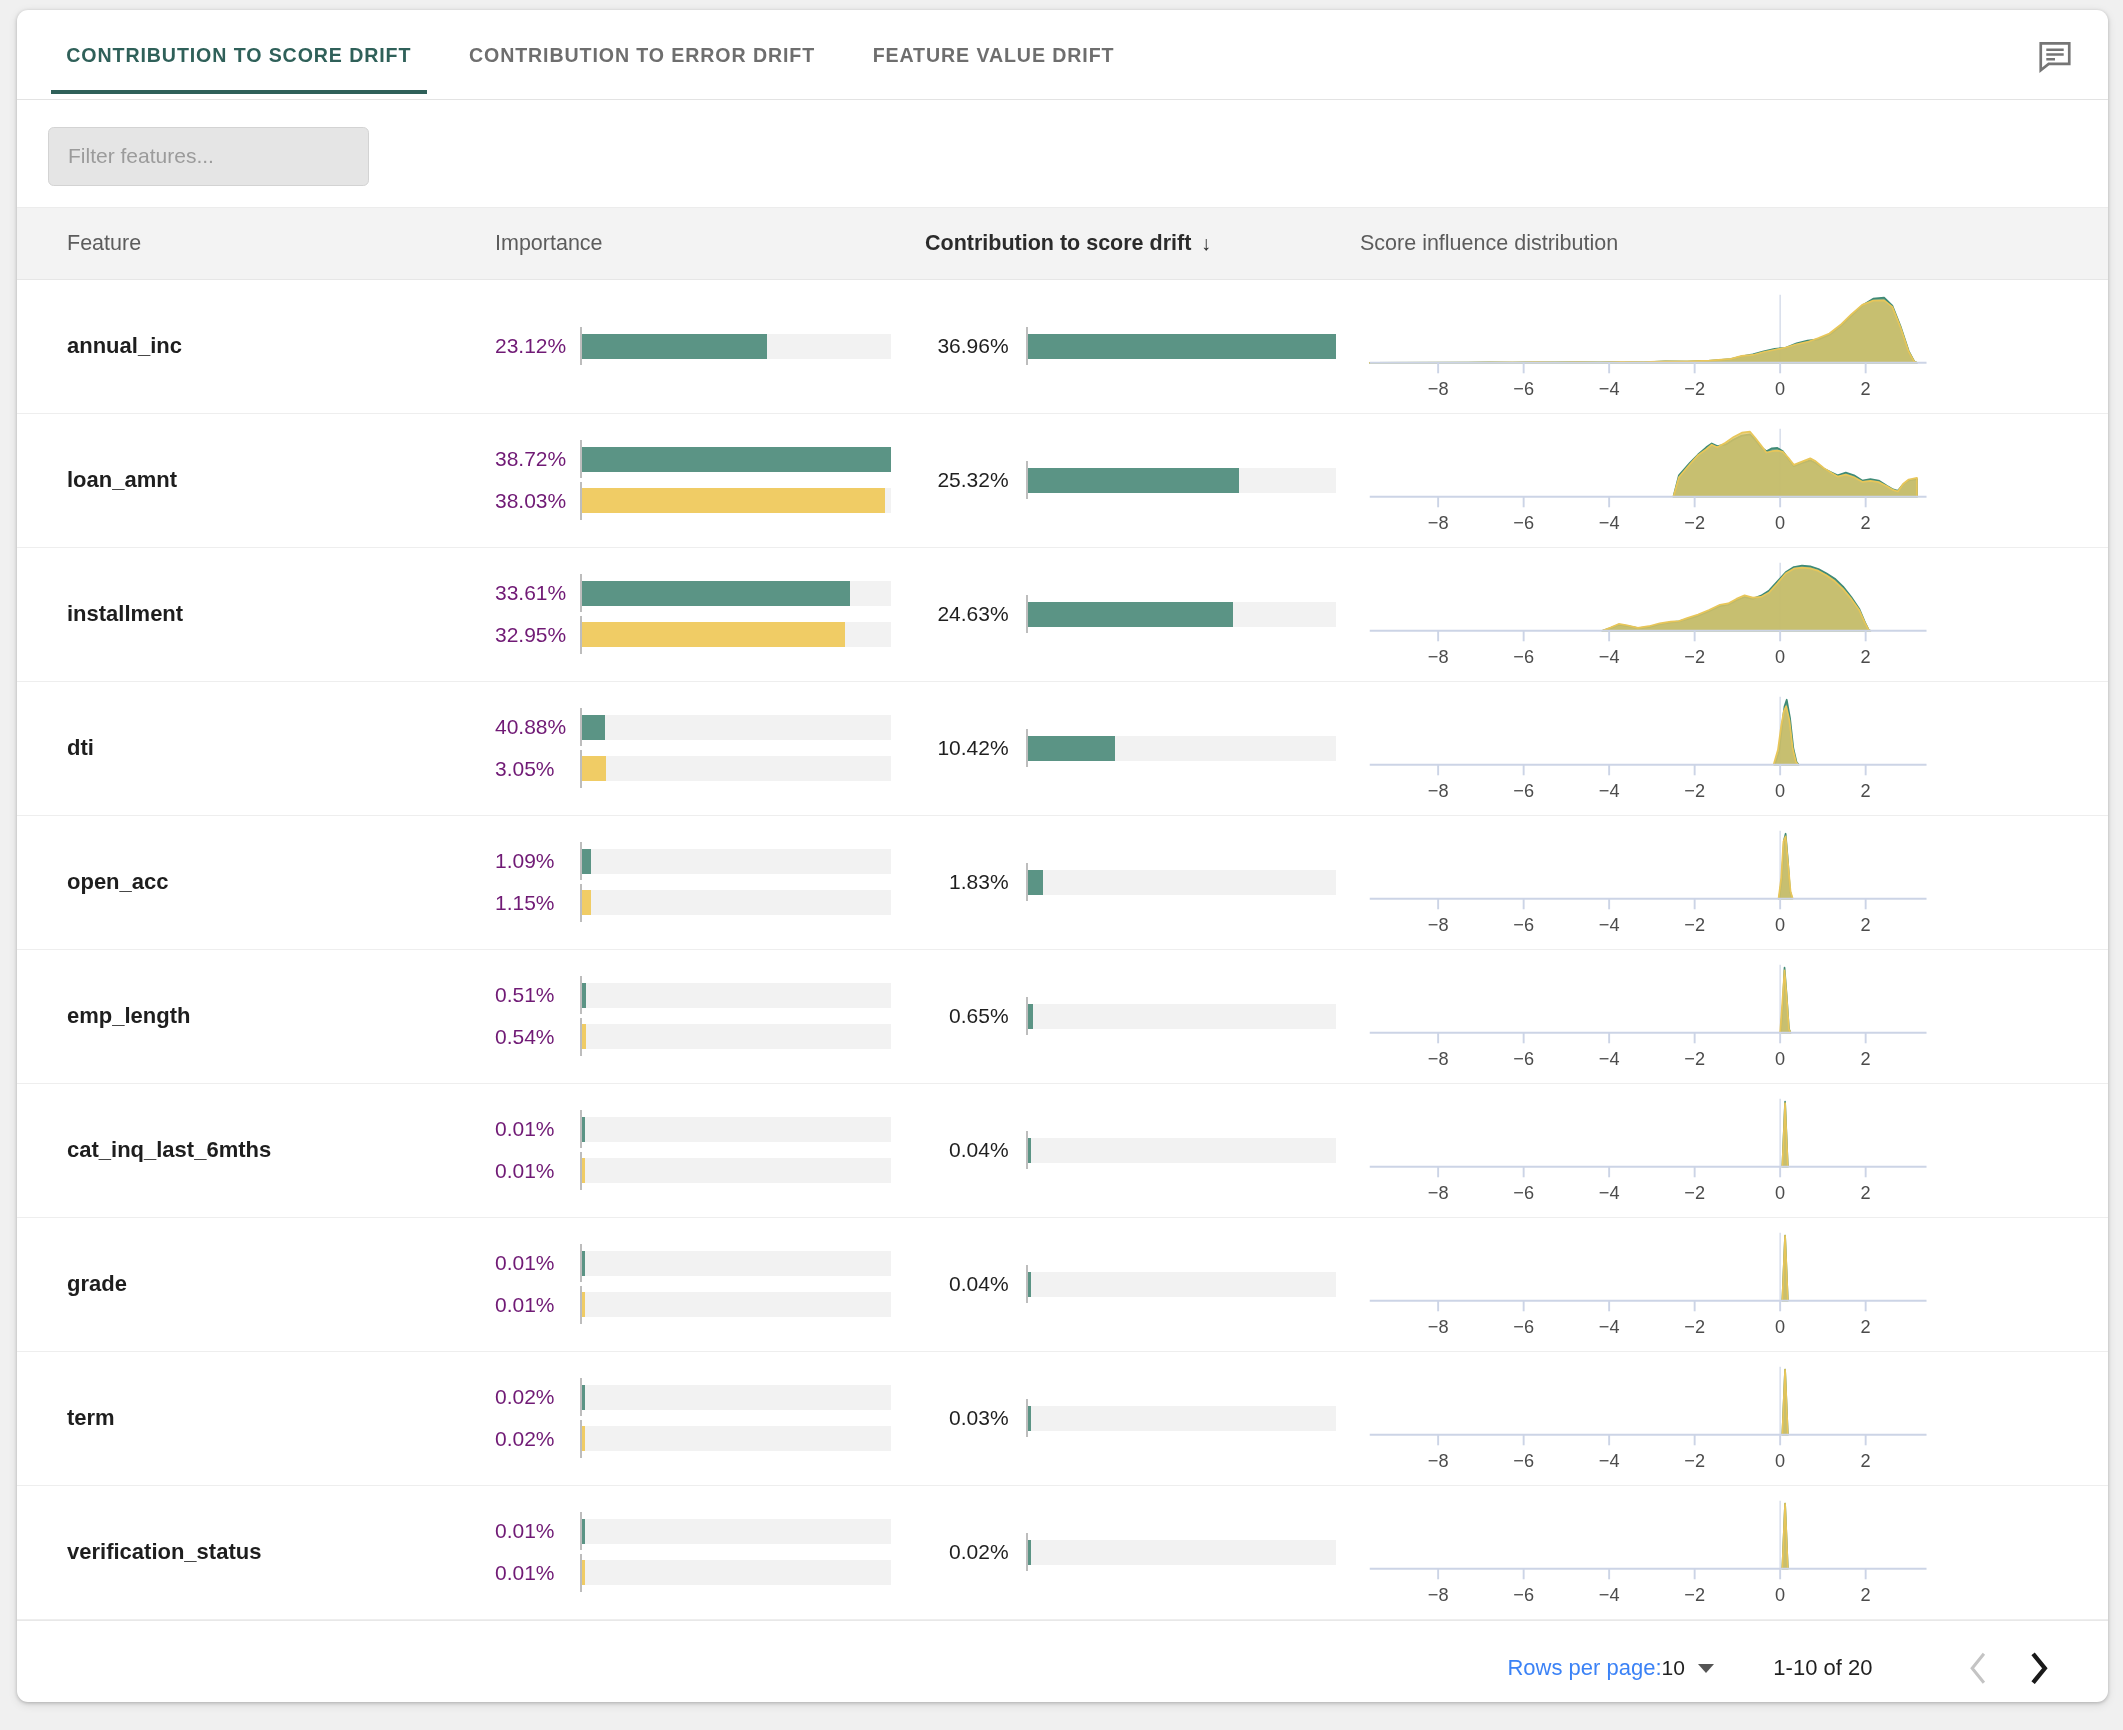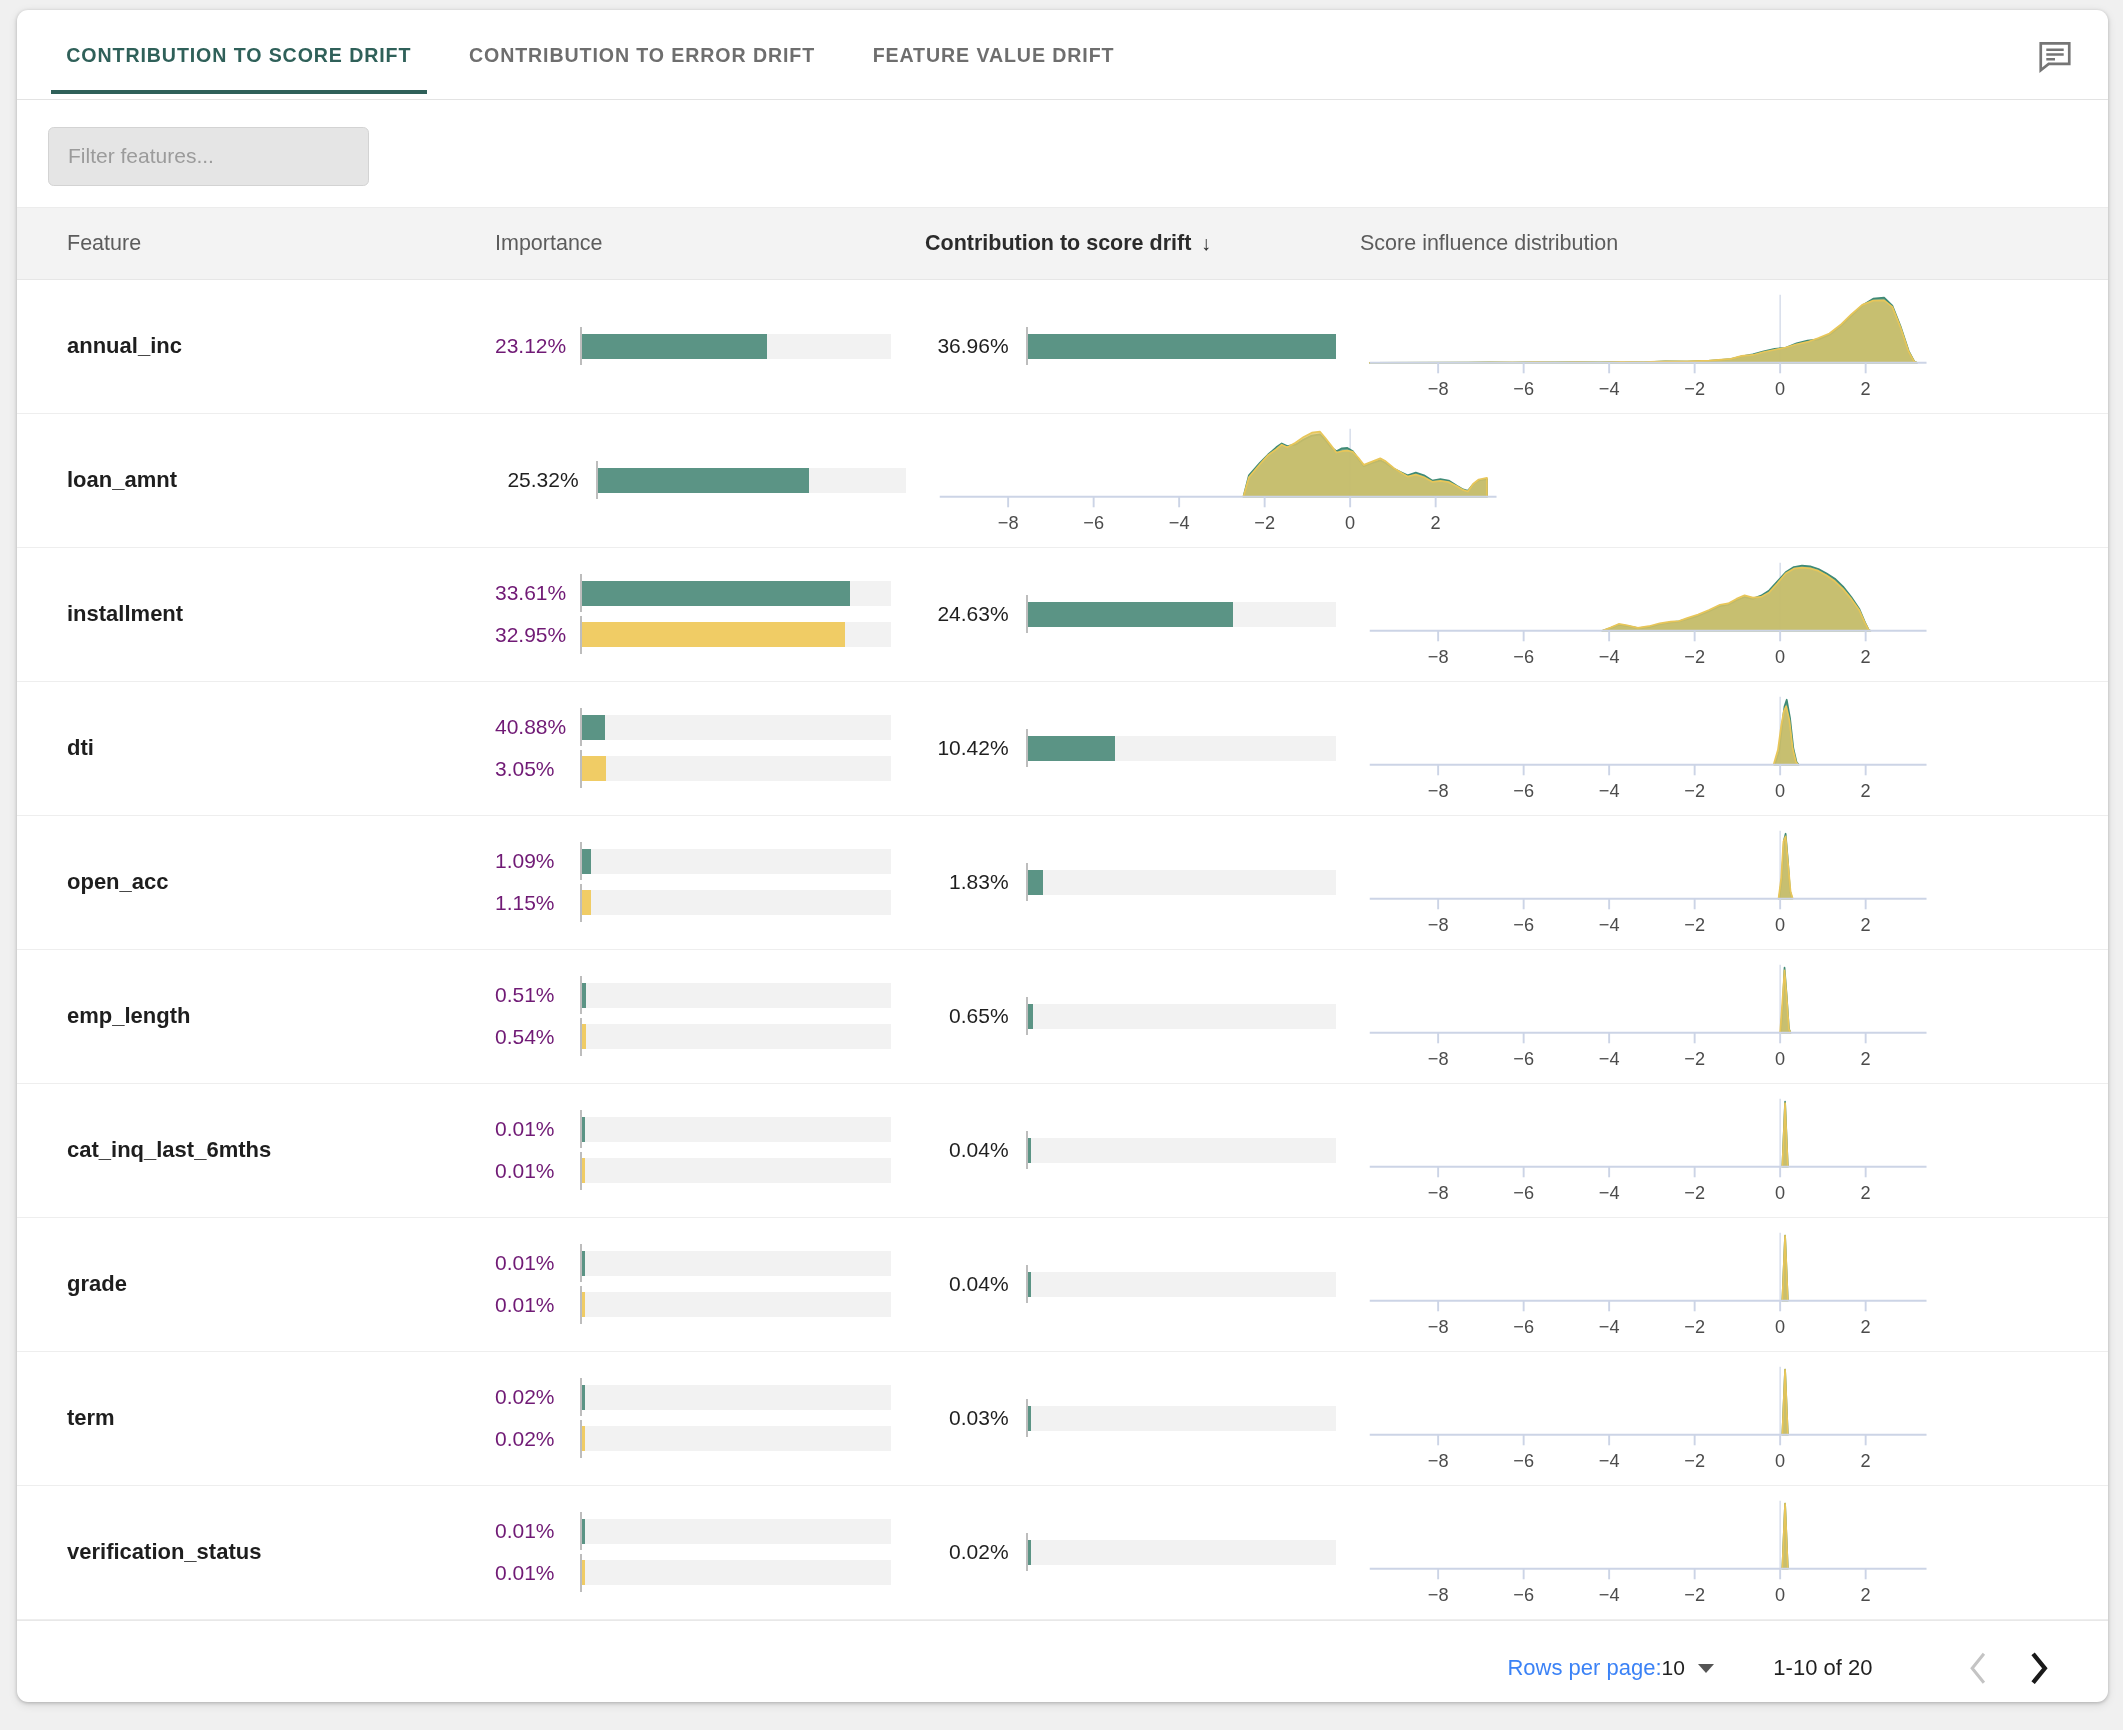--- a/index.html
+++ b/index.html
@@ -268,20 +268,34 @@
               <text x="345.62499999999994" y="110" font-family="Liberation Sans, sans-serif" font-size="19" fill="#4b4b4b" text-anchor="middle">−2</text>
               <line x1="434.99999999999994" y1="76" x2="434.99999999999994" y2="87" stroke="#ccd4e6" stroke-width="2"></line>
               <text x="434.99999999999994" y="110" font-family="Liberation Sans, sans-serif" font-size="19" fill="#4b4b4b" text-anchor="middle">0</text>
               <line x1="524.3749999999999" y1="76" x2="524.3749999999999" y2="87" stroke="#ccd4e6" stroke-width="2"></line>
               <text x="524.3749999999999" y="110" font-family="Liberation Sans, sans-serif" font-size="19" fill="#4b4b4b" text-anchor="middle">2</text>
             </svg>
           </div>
         </div>
         <div class="row">
           <div class="feature-name">loan_amnt</div>
+          <div class="bargroup">
+            <div class="barline">
+              <span class="barval">38.72%</span>
+              <span class="track">
+                <span class="fill green" style="width:100.000%"></span>
+              </span>
+            </div>
+            <div class="barline">
+              <span class="barval">38.03%</span>
+              <span class="track">
+                <span class="fill yellow" style="width:98.218%"></span>
+              </span>
+            </div>
+          </div>
           <div class="contribgroup">
             <div class="contrib-line">
               <span class="contrib-val">25.32%</span>
               <span class="contrib-track">
                 <span class="fill green" style="width:68.506%"></span>
               </span>
             </div>
           </div>
           <div class="dist">
             <svg width="574" height="113" viewBox="0 0 600 118">

